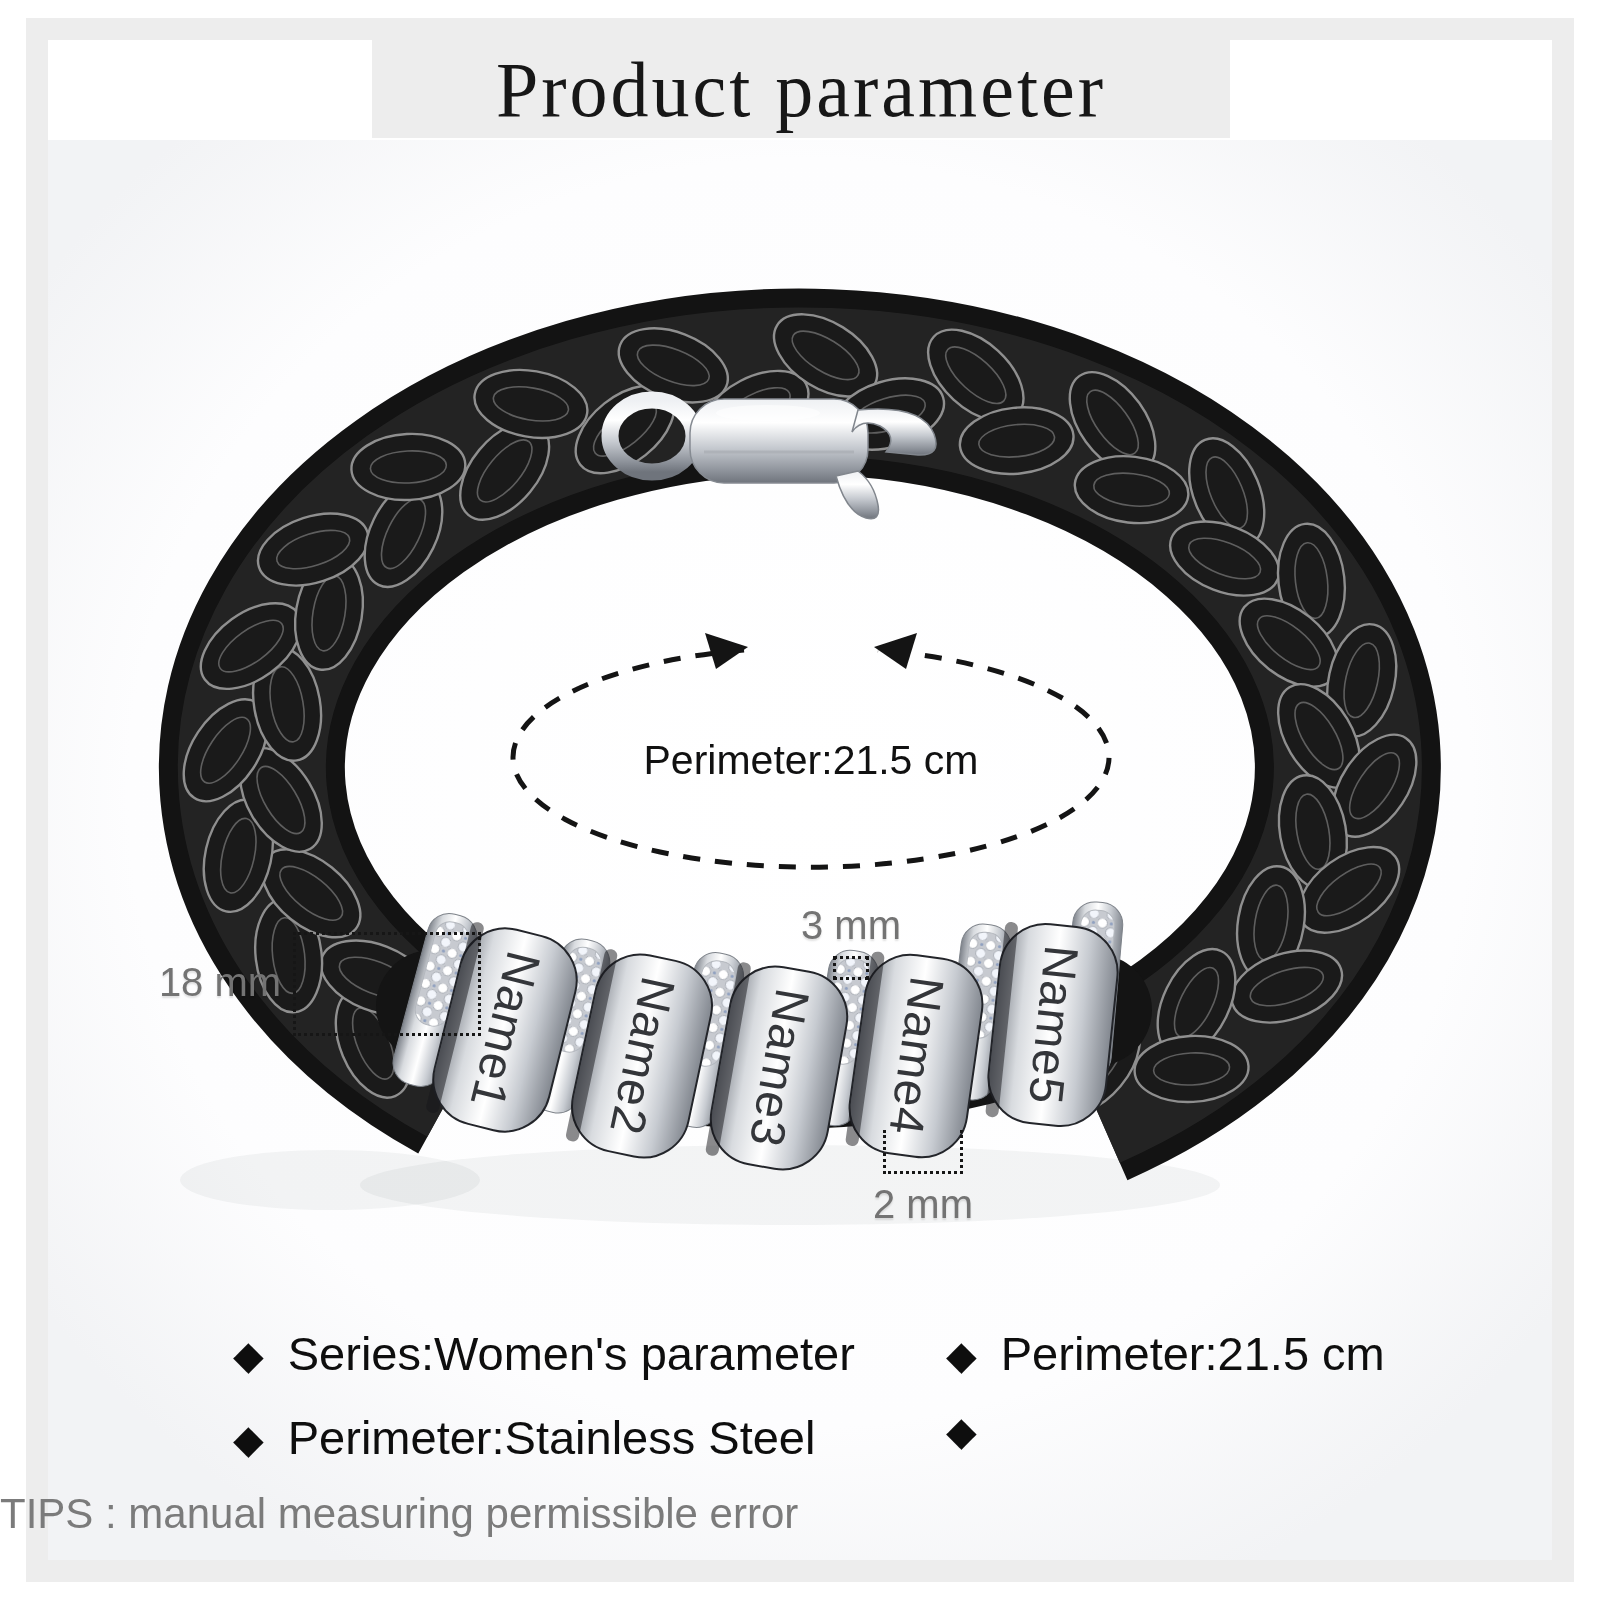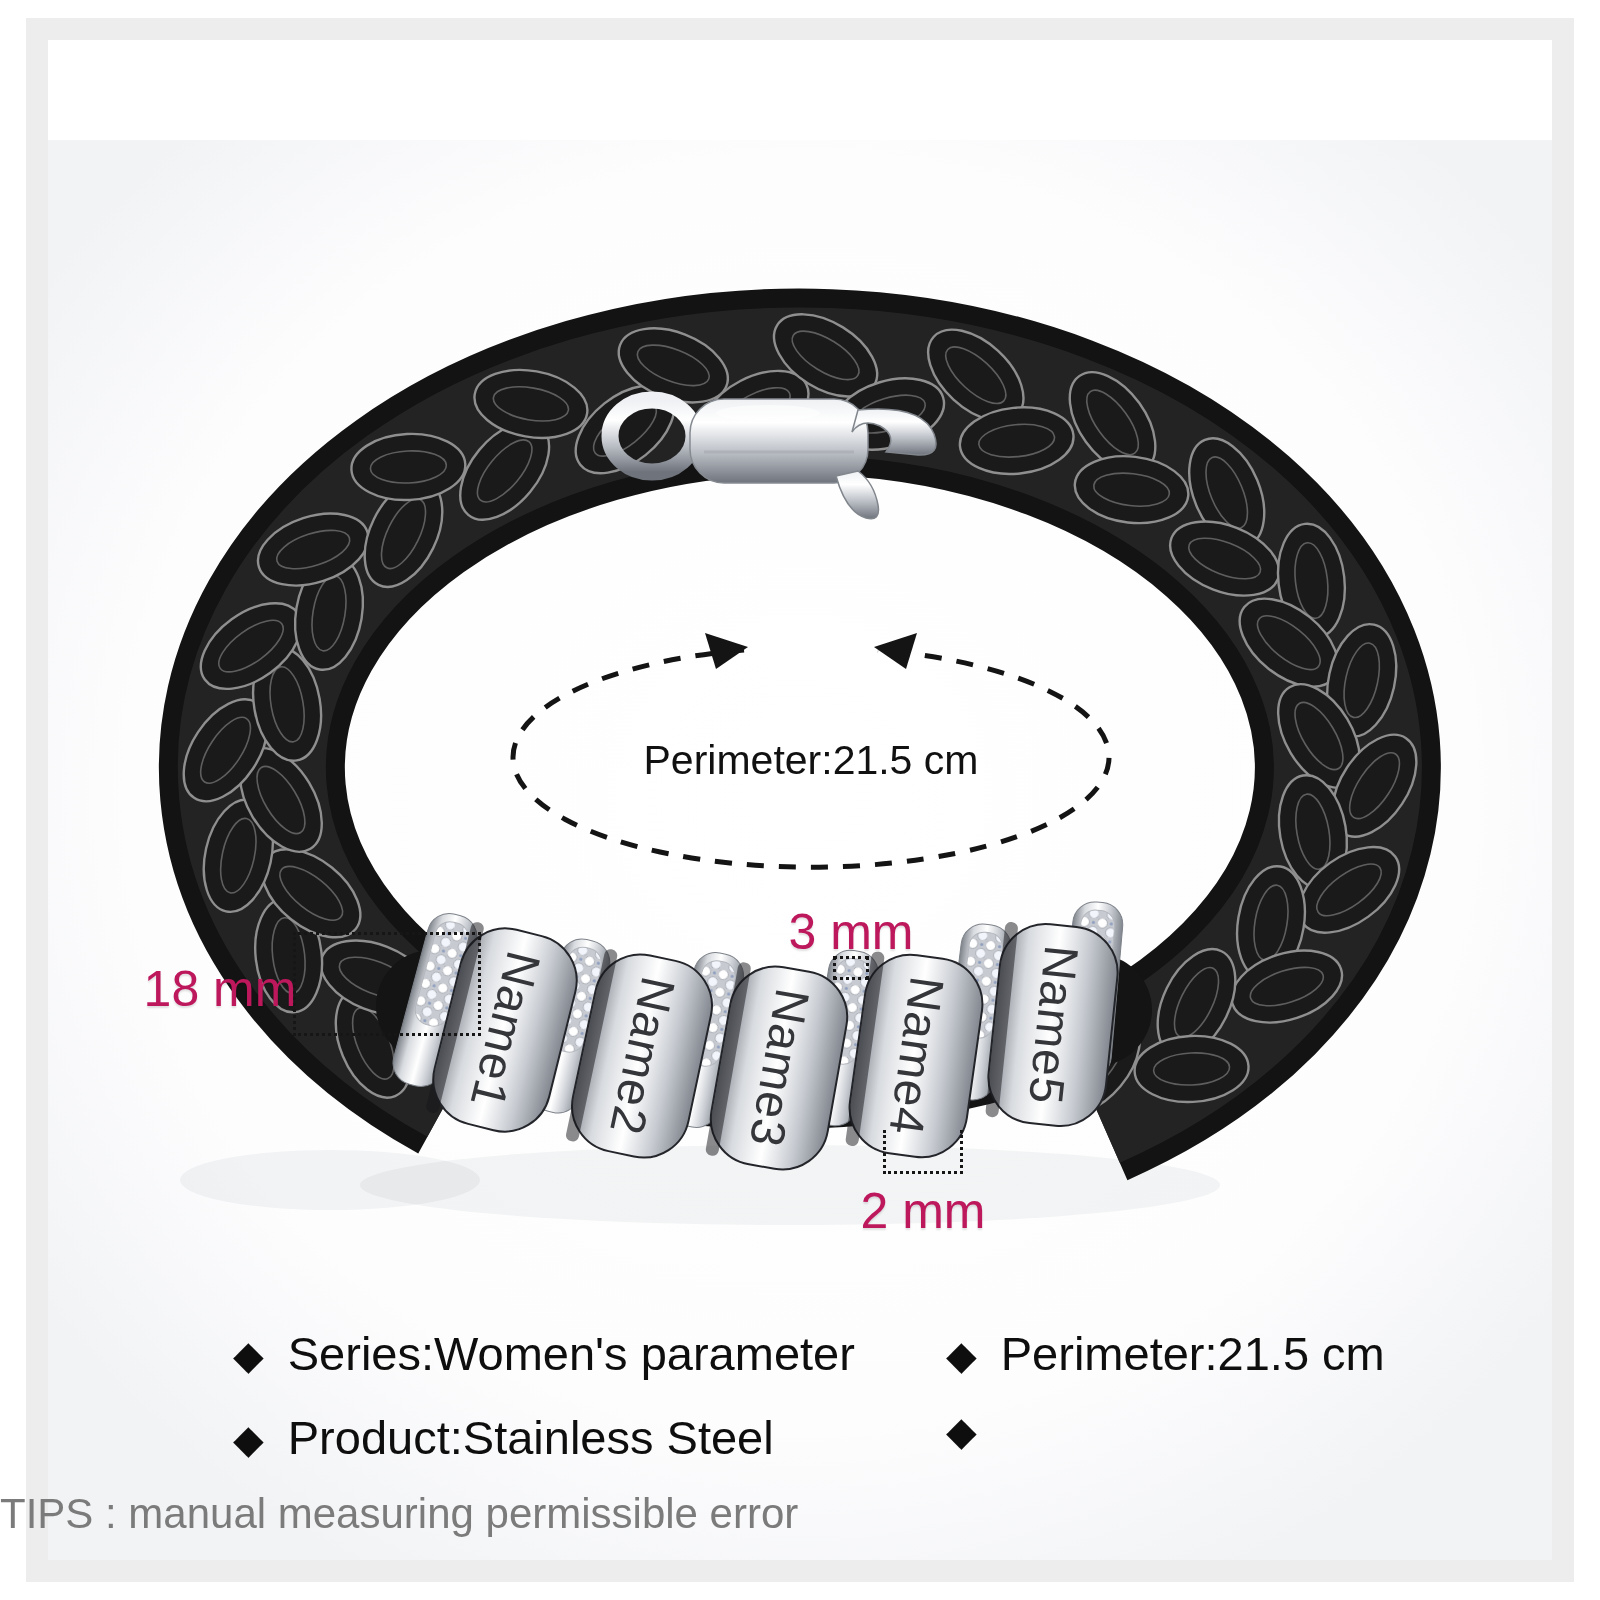--- a/index.html
+++ b/index.html
@@ -5,40 +5,43 @@
   html,body{margin:0;padding:0;background:#fff;}
   .page{position:relative;width:1600px;height:1600px;background:#ffffff;overflow:hidden;
         font-family:"Liberation Sans",sans-serif;color:#111;}
   .frame{position:absolute;left:26px;top:18px;width:1548px;height:1564px;
          border:22px solid #ededed;box-sizing:border-box;}
   .title-banner{position:absolute;left:372px;top:40px;width:858px;height:98px;
                 background:#ededed;display:flex;align-items:center;justify-content:center;}
   .page-title{font-family:"Liberation Serif",serif;font-size:76px;letter-spacing:3px;
               color:#171717;white-space:nowrap;transform:scaleY(1.04);}
   .photo{position:absolute;left:0;top:0;width:1600px;height:1600px;}
-  .label{position:absolute;font-size:50px;color:#be185d;white-space:nowrap;
+  .label{position:absolute;font-size:40px;color:#737373;white-space:nowrap;
          text-shadow:0 2px 2px rgba(0,0,0,0.12);}
   .label.center{transform:translateX(-50%);}
   .perimeter-label{position:absolute;left:811px;top:737px;transform:translateX(-50%);
                    font-size:41px;color:#111;white-space:nowrap;}
   .dot-rect{position:absolute;border:3px dotted #161616;box-sizing:border-box;}
   .dot-bracket{position:absolute;border-left:3px dotted #161616;border-right:3px dotted #161616;
                border-bottom:3px dotted #161616;box-sizing:border-box;}
   .spec{position:absolute;display:flex;align-items:center;gap:24px;font-size:47px;color:#0e0e0e;white-space:nowrap;}
   .bullet{font-size:40px;line-height:1;transform:translateY(1px);}
   .tips-note{position:absolute;left:0;top:1490px;width:1600px;text-align:left;
              font-size:42px;color:#7b7b7b;}
 </style>
 </head>
 <body>
 
 <div class="page">
 
   <div class="frame"></div>
 
+  <div class="title-banner">
+    <div class="page-title">Product parameter</div>
+  </div>
 
   <svg class="photo" viewBox="0 0 1600 1600">
     <defs>
       <radialGradient id="bg" cx="50%" cy="46%" r="62%">
         <stop offset="0%" stop-color="#ffffff"></stop>
         <stop offset="72%" stop-color="#fdfdfe"></stop>
         <stop offset="100%" stop-color="#f2f3f5"></stop>
       </radialGradient>
       <linearGradient id="silverV" x1="0" y1="0" x2="0" y2="1">
         <stop offset="0%" stop-color="#eef0f3"></stop>
@@ -239,20 +242,20 @@
   <div class="spec" style="left:233px;top:1326px;">
     <span class="bullet">◆</span>
     <span>Series:Women's parameter</span>
   </div>
   <div class="spec" style="left:946px;top:1326px;">
     <span class="bullet">◆</span>
     <span>Perimeter:21.5 cm</span>
   </div>
   <div class="spec" style="left:233px;top:1410px;">
     <span class="bullet">◆</span>
-    <span>Product:Stainless Steel</span>
+    <span>Perimeter:Stainless Steel</span>
   </div>
   <div class="spec" style="left:946px;top:1410px;">
     <span class="bullet">◆</span>
   </div>
 
   <div class="tips-note">TIPS : manual measuring permissible error</div>
 </div>
 
 </body></html>

